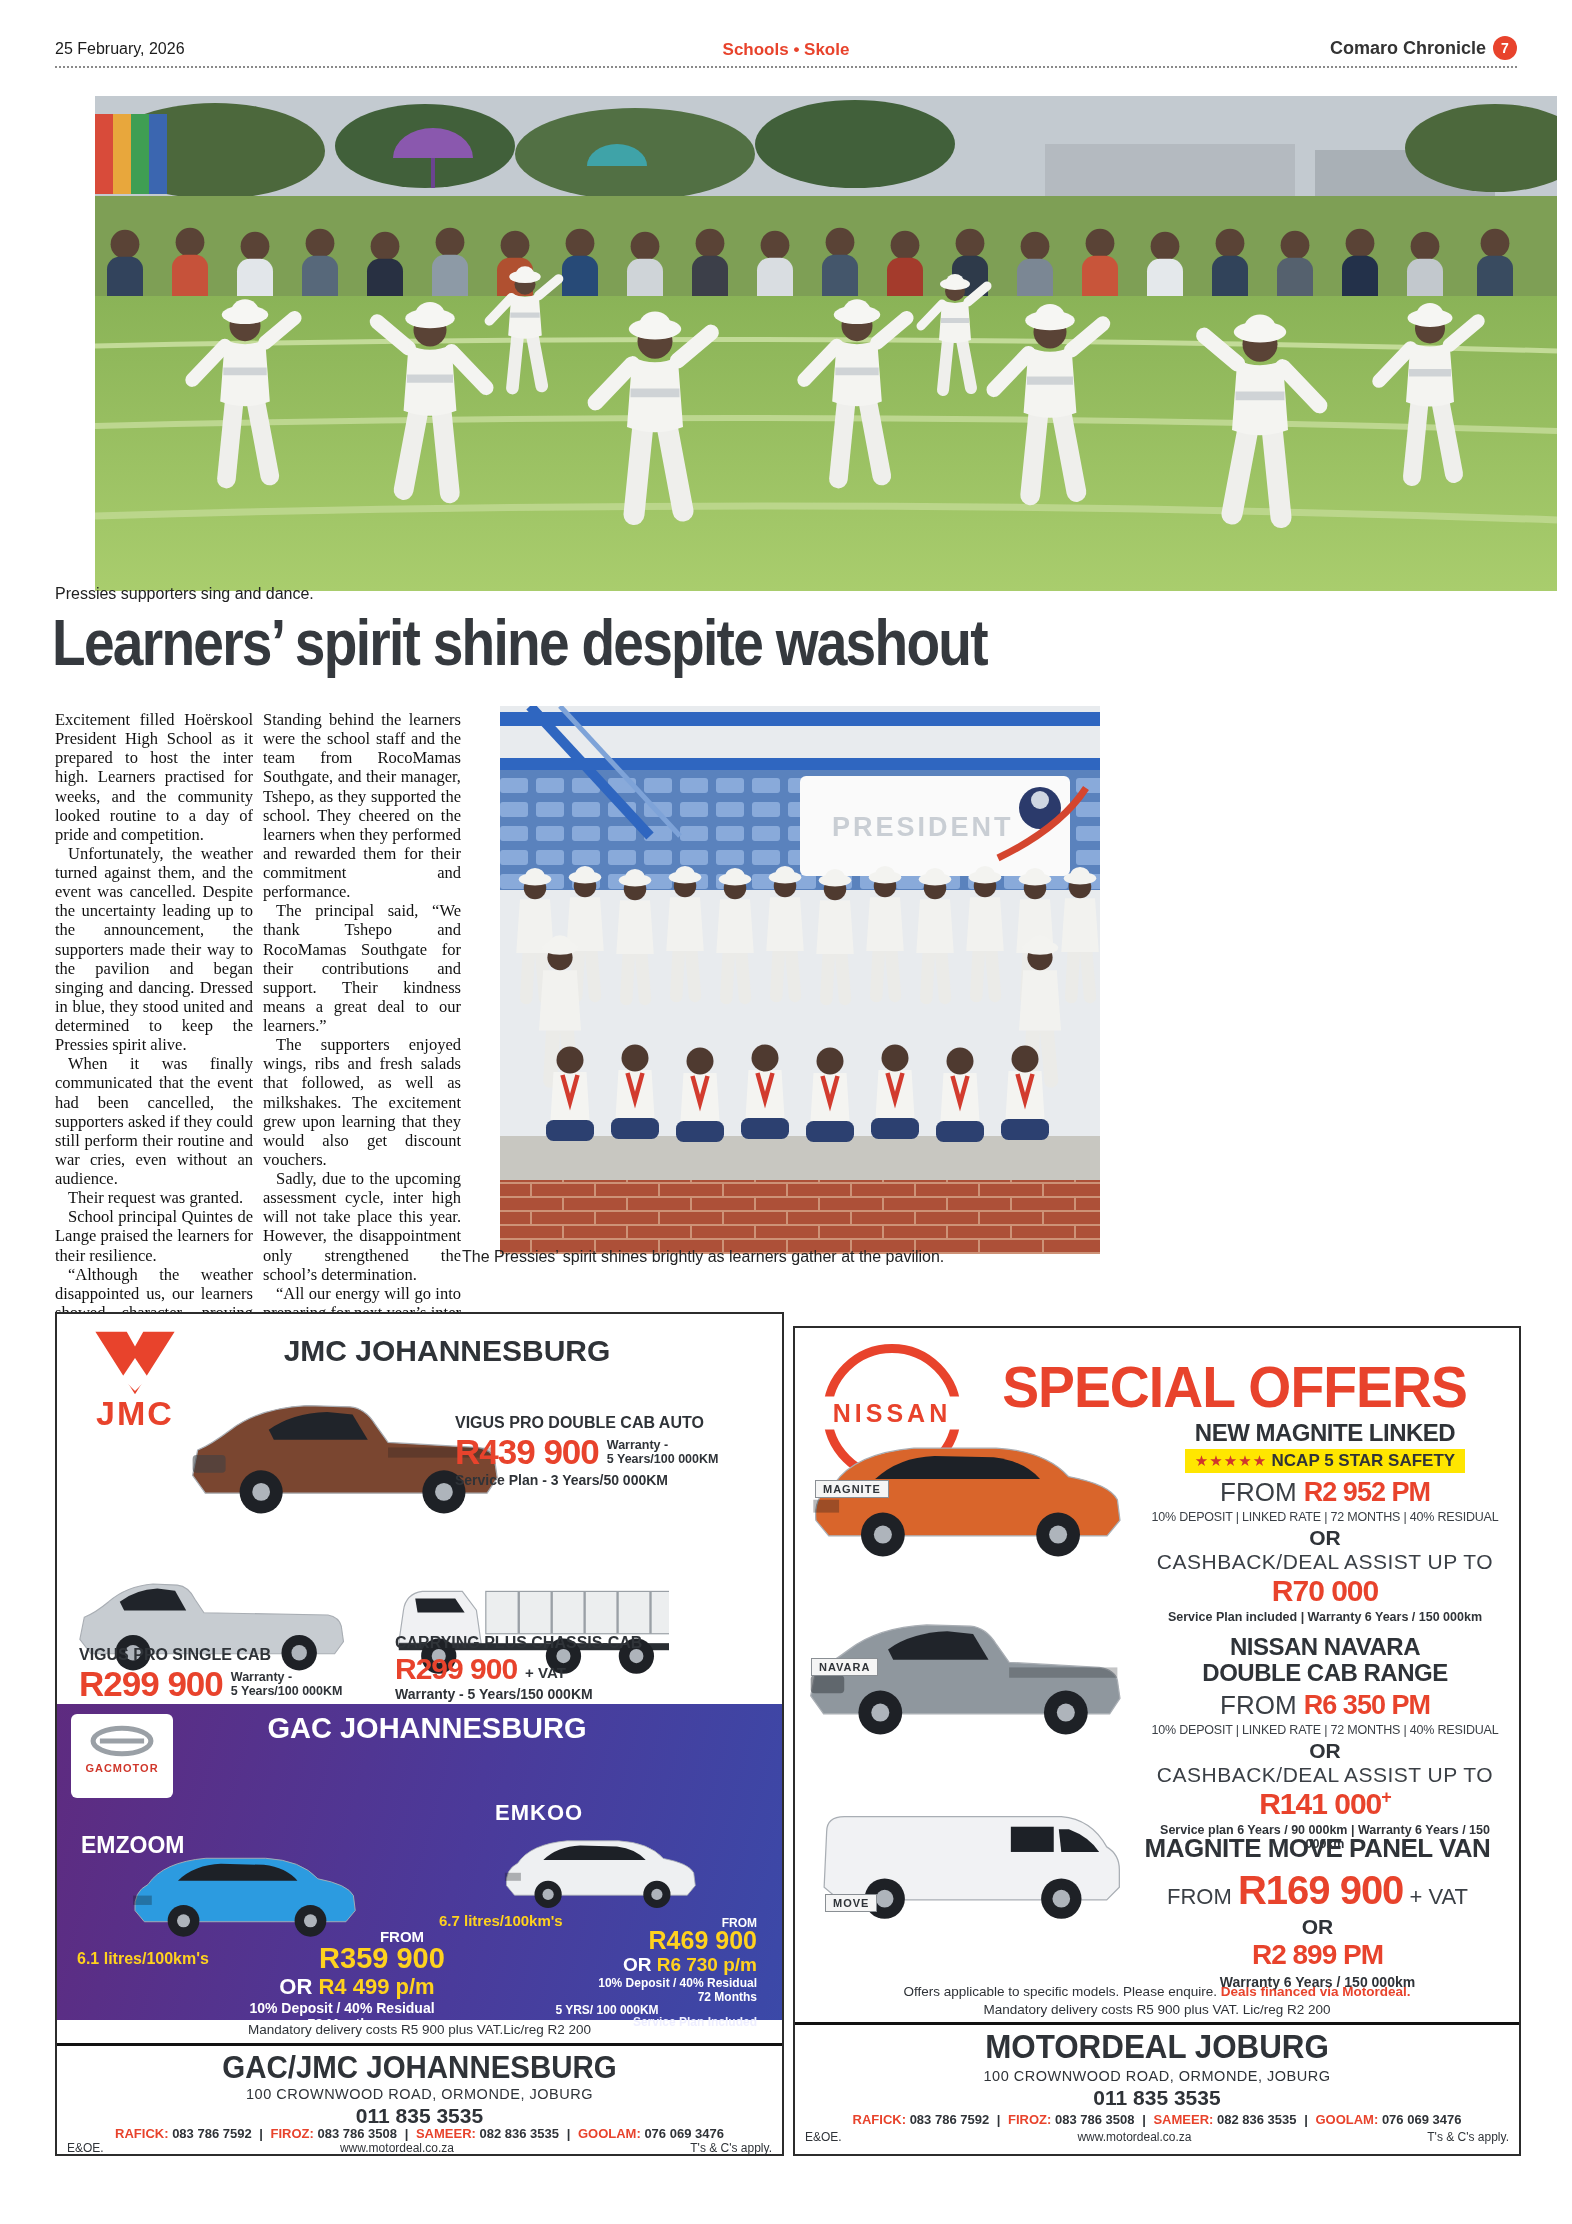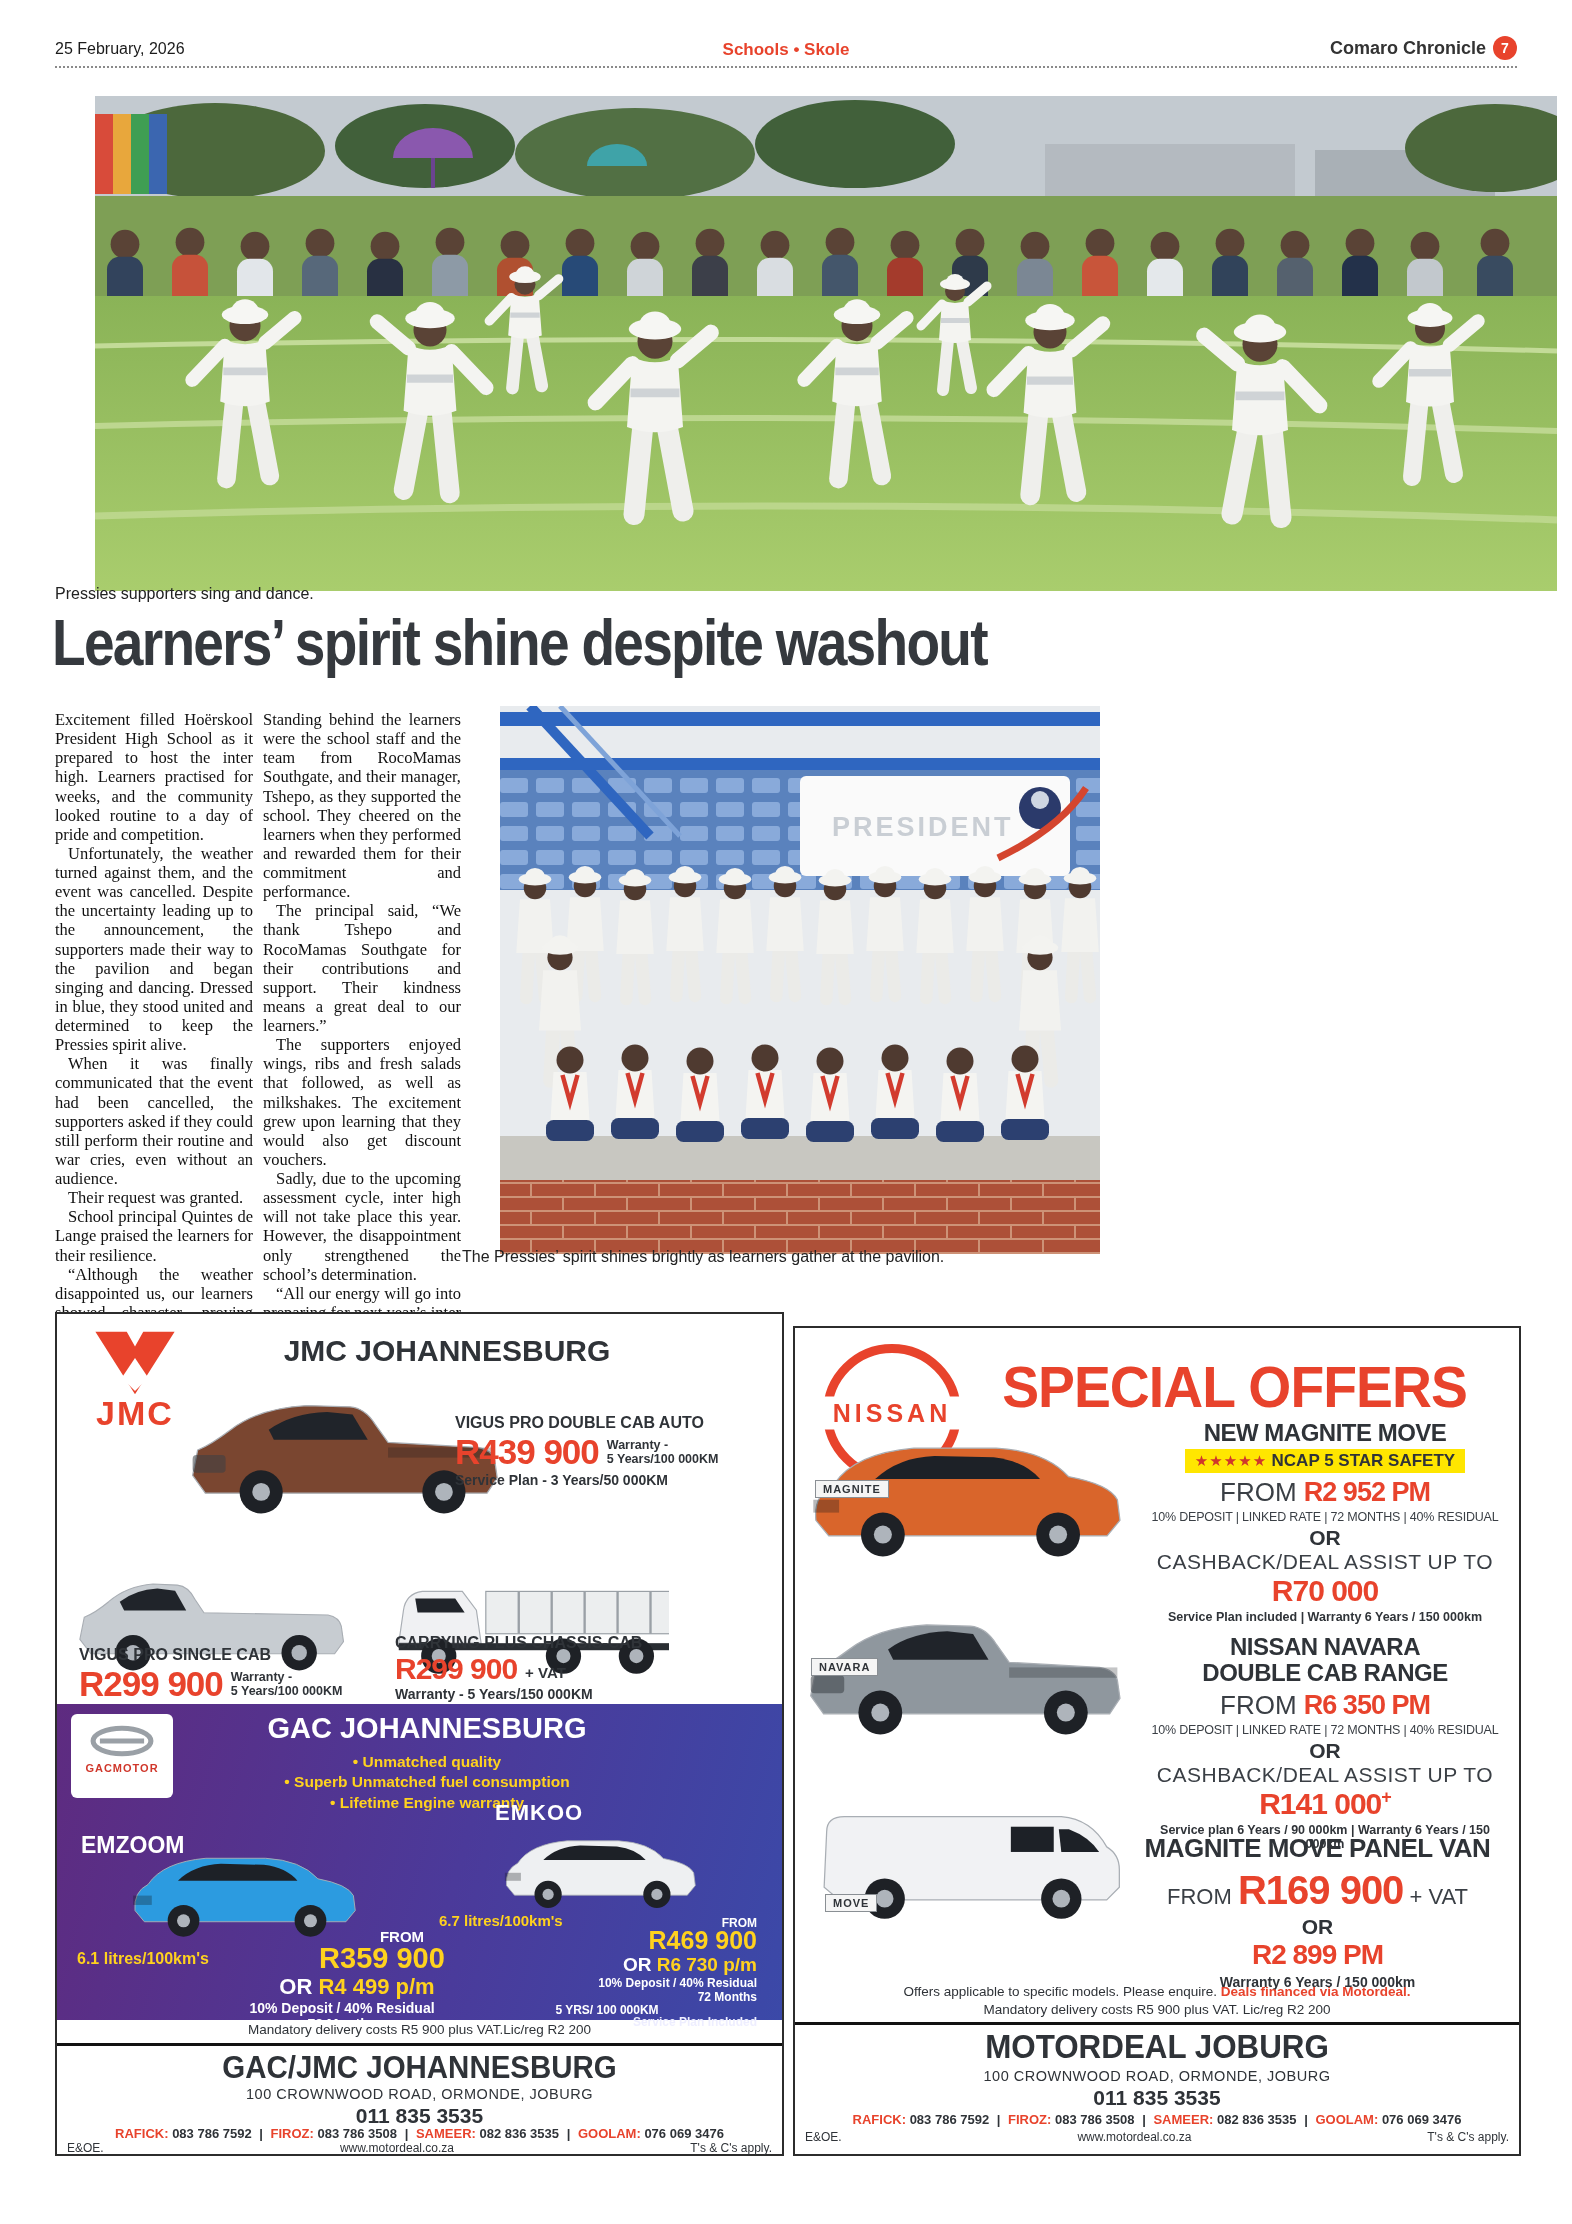--- a/index.html
+++ b/index.html
@@ -434,25 +434,20 @@
 
   <div class="abs" id="gac-section">
     <div class="abs gac-logo-box">
       <svg viewBox="0 0 80 40">
         <ellipse cx="40" cy="20" rx="34" ry="15" fill="none" stroke="#9aa0a6" stroke-width="6"></ellipse>
         <path d="M14,20 h52" stroke="#9aa0a6" stroke-width="6"></path>
       </svg>
       <div class="gac-logo-word">GACMOTOR</div>
     </div>
     <div class="abs" id="gac-title">GAC JOHANNESBURG</div>
-    <div class="abs" id="gac-bullets">
-      <div>• Unmatched quality</div>
-      <div>• Superb Unmatched fuel consumption</div>
-      <div>• Lifetime Engine warranty</div>
-    </div>
     <div class="abs gac-white" id="emkoo-label">EMKOO</div>
     <div class="abs carbox" id="car-emkoo">
       <svg viewBox="0 0 260 120" style="color:#eef0f2">
           <use href="#car-suv"></use>
         </svg>
     </div>
     <div class="abs gac-white" id="emzoom-label">EMZOOM</div>
     <div class="abs carbox" id="car-emzoom">
       <svg viewBox="0 0 260 120" style="color:#2c9be0">
           <use href="#car-suv"></use>
@@ -528,21 +523,21 @@
   </div>
   <span class="abs car-badge" id="badge-navara">NAVARA</span>
   <div class="abs carbox" id="car-move">
     <svg viewBox="0 0 260 120" style="color:#f1f2f4">
         <use href="#car-van"></use>
       </svg>
   </div>
   <span class="abs car-badge" id="badge-move">MOVE</span>
 
   <div class="abs ncol" id="mag-block">
-    <div class="n-head">NEW MAGNITE MOVE</div>
+    <div class="n-head">NEW MAGNITE LINKED</div>
     <div class="ncap-bar">
       <span class="ncap-stars">★★★★★</span>
       <span class="ncap-txt">NCAP 5 STAR SAFETY</span>
     </div>
     <div class="fromline">
       <span>FROM</span>
       <span class="price">R2 952 PM</span>
     </div>
     <div class="n-terms">10% DEPOSIT | LINKED RATE | 72 MONTHS | 40% RESIDUAL</div>
     <div class="n-or">OR</div>

